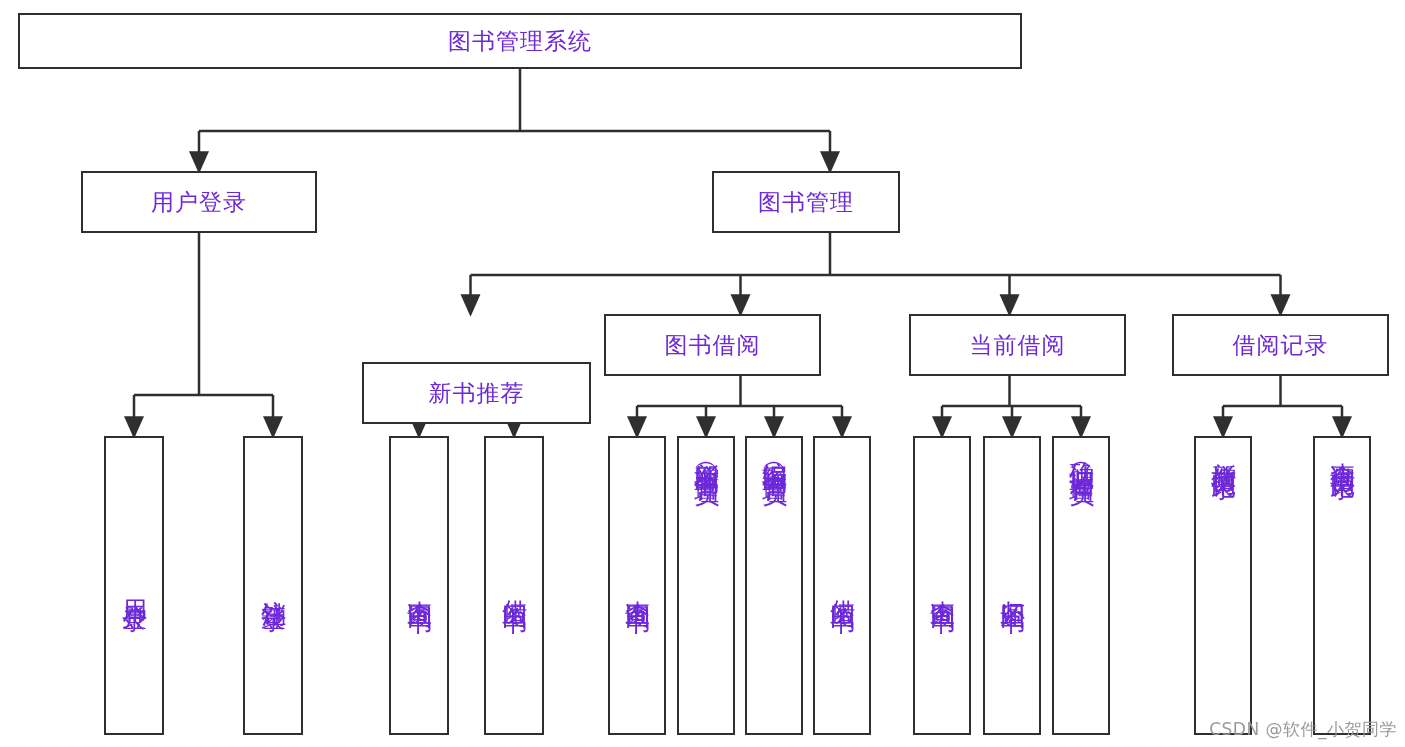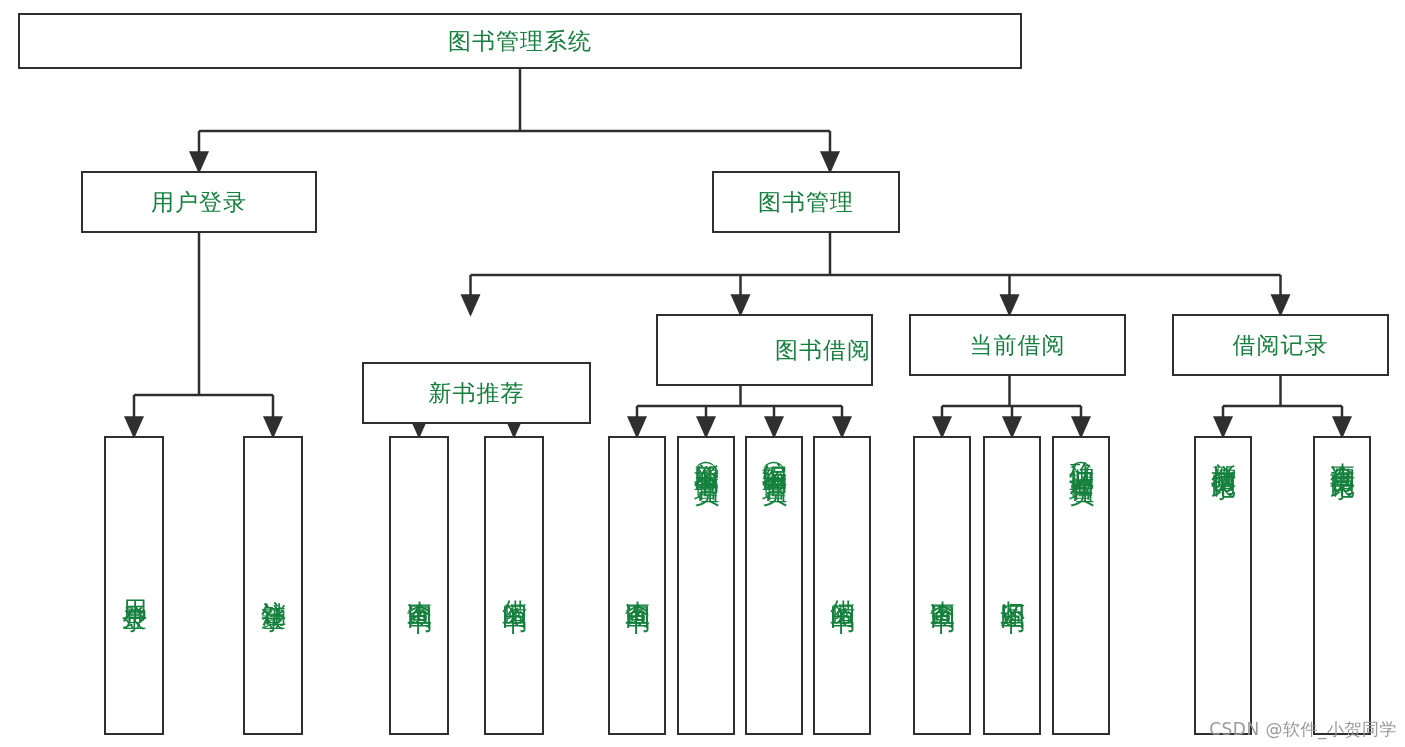--- a/index.html
+++ b/index.html
@@ -27,21 +27,21 @@
     height: 747px;
   }
   .node {
     position: absolute;
     box-sizing: border-box;
     border: 2.5px solid #2f2f2f;
     background: #ffffff;
     display: flex;
     align-items: center;
     justify-content: center;
-    color: #15803d;
+    color: #6d28d9;
   }
   .node-h .node-label {
     font-size: 23px;
     line-height: 1.15;
     letter-spacing: 1px;
     white-space: nowrap;
   }
   .node-v {
     align-items: flex-start;
     justify-content: center;
@@ -124,21 +124,21 @@
       </div>
       <div class="node node-h" style="left: 81px; top: 171px; width: 236px; height: 62px;">
         <span class="node-label">用户登录</span>
       </div>
       <div class="node node-h" style="left: 712px; top: 171px; width: 188px; height: 62px;">
         <span class="node-label">图书管理</span>
       </div>
       <div class="node node-h" style="left: 362px; top: 314px; width: 229px; height: 62px; margin-top: 48px;">
         <span class="node-label">新书推荐</span>
       </div>
-      <div class="node node-h" style="left: 656px; top: 314px; width: 217px; height: 72px; justify-content: flex-end;">
+      <div class="node node-h" style="left: 604px; top: 314px; width: 217px; height: 62px;">
         <span class="node-label">图书借阅</span>
       </div>
       <div class="node node-h" style="left: 901px; top: 314px; width: 217px; height: 62px; margin-left: 8px;">
         <span class="node-label">当前借阅</span>
       </div>
       <div class="node node-h" style="left: 1172px; top: 314px; width: 217px; height: 62px;">
         <span class="node-label">借阅记录</span>
       </div>
       <div class="node node-v center-v" style="left: 104px; top: 436px; width: 60px; height: 299px;">
         <span class="node-label">用户登录</span>

